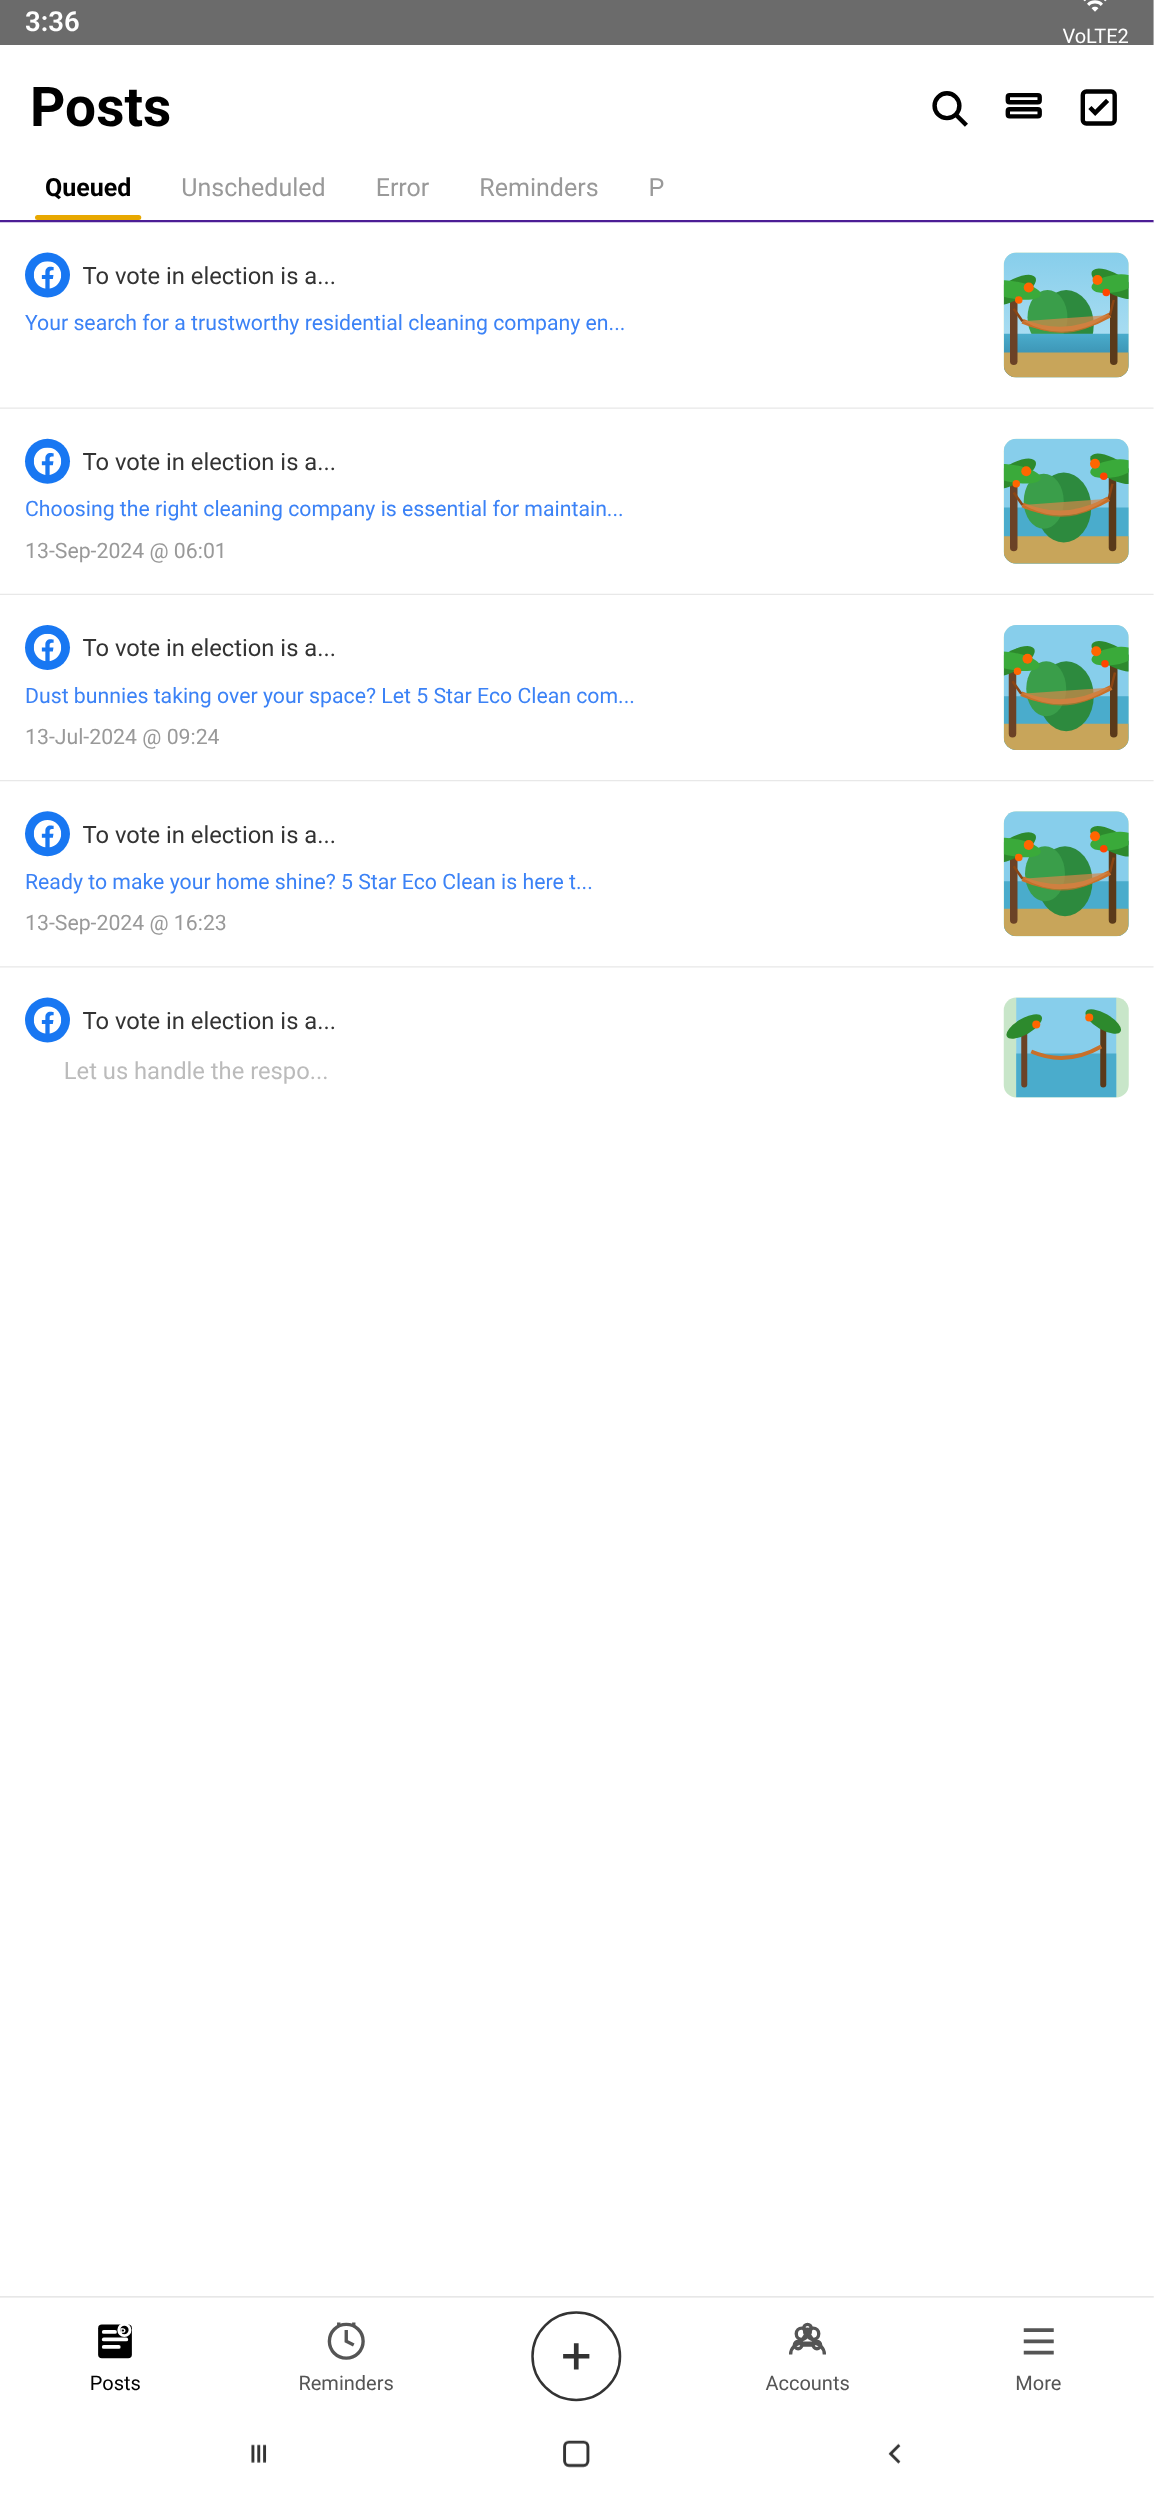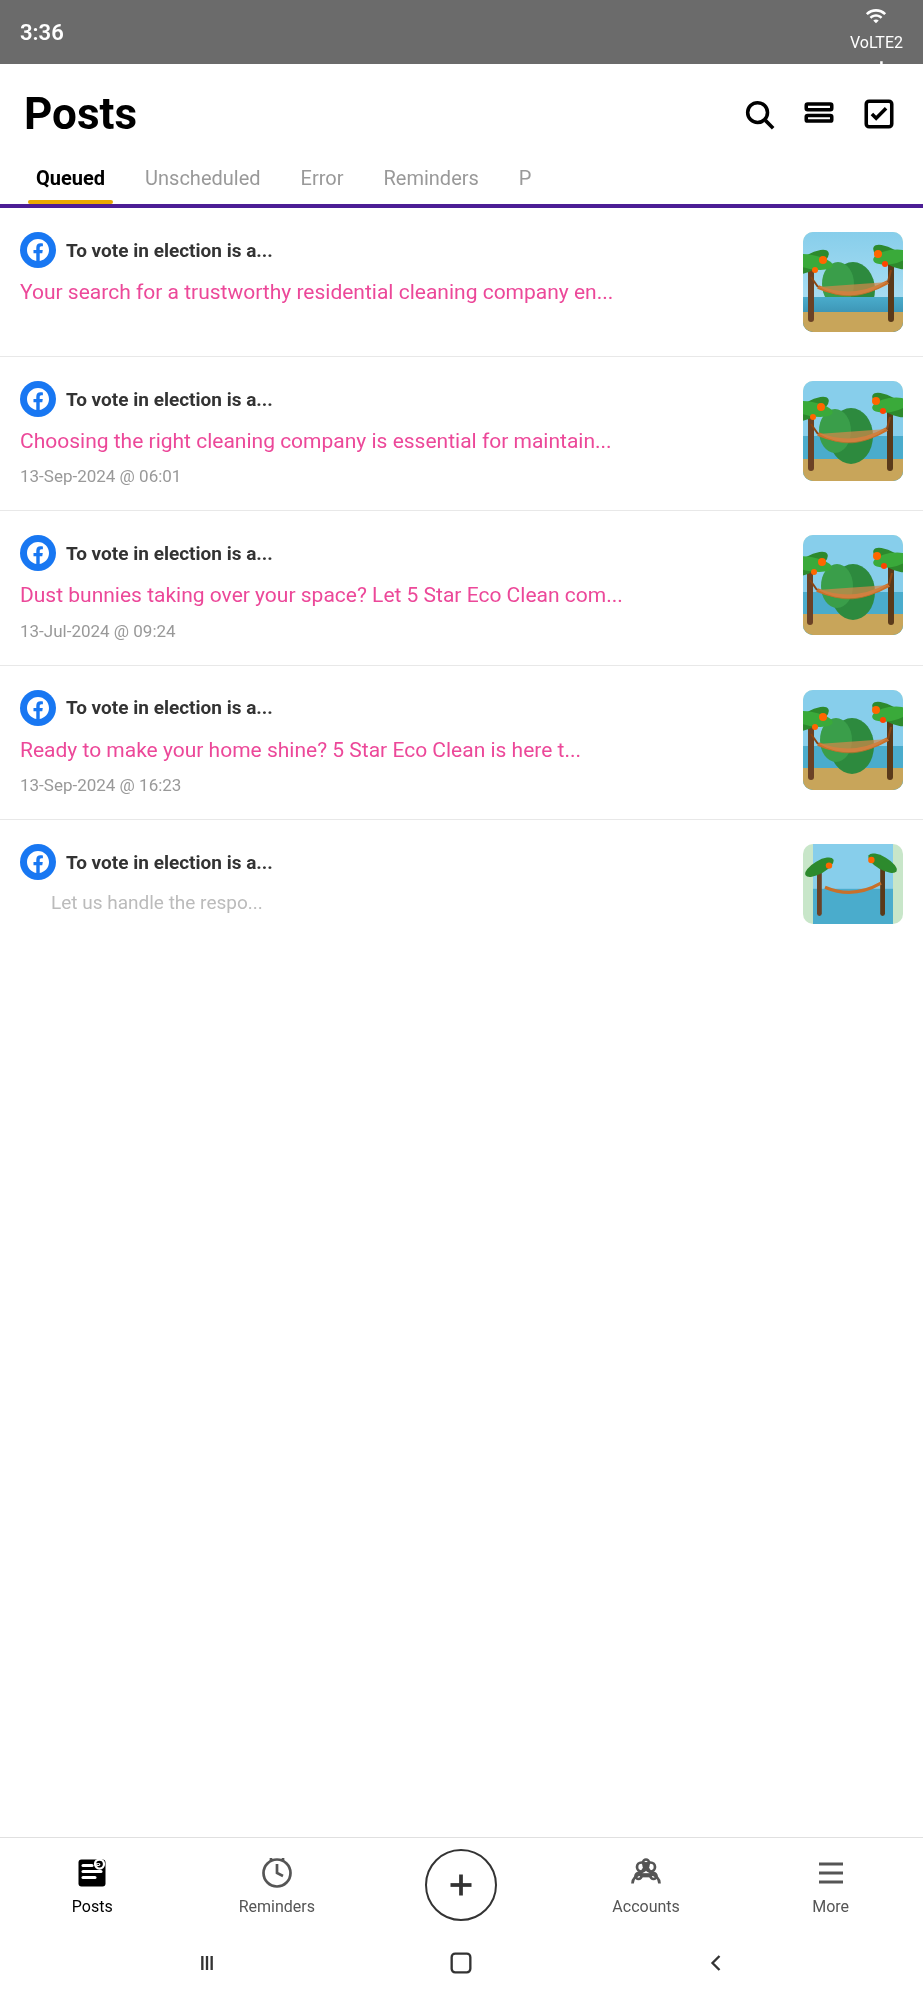--- a/index.html
+++ b/index.html
@@ -14,21 +14,21 @@
     }
 
     
     .status-bar {
       background: #6b6b6b;
       color: #fff;
       display: flex;
       justify-content: space-between;
       align-items: center;
       padding: 10px 20px;
-      height: 64px;
+      height: 36px;
     }
     .status-time {
       font-size: 22px;
       font-weight: 600;
     }
     .status-icons {
       display: flex;
       align-items: center;
       gap: 6px;
       font-size: 14px;
@@ -66,21 +66,21 @@
     }
     .header-icon svg {
       width: 34px;
       height: 34px;
     }
 
     
     .tabs {
       display: flex;
       padding: 0 16px;
-      border-bottom: 4px solid #4c1d95;
+      border-bottom: 2px solid #4c1d95;
       background: #fff;
       overflow: hidden;
     }
     .tab {
       padding: 18px 20px 14px 20px;
       font-size: 20px;
       color: #999;
       cursor: pointer;
       position: relative;
       white-space: nowrap;
@@ -133,25 +133,25 @@
       flex-shrink: 0;
     }
     .fb-icon svg {
       width: 22px;
       height: 22px;
       fill: #fff;
     }
     .post-account-name {
       font-size: 19px;
       color: #333;
-      font-weight: 700;
+      font-weight: 400;
     }
     .post-text {
-      font-size: 21px;
-      color: #ec4899;
+      font-size: 17px;
+      color: #3b82f6;
       line-height: 1.4;
       margin-bottom: 10px;
     }
     .post-date {
       font-size: 17px;
       color: #999;
     }
     .post-thumbnail {
       width: 100px;
       height: 100px;

